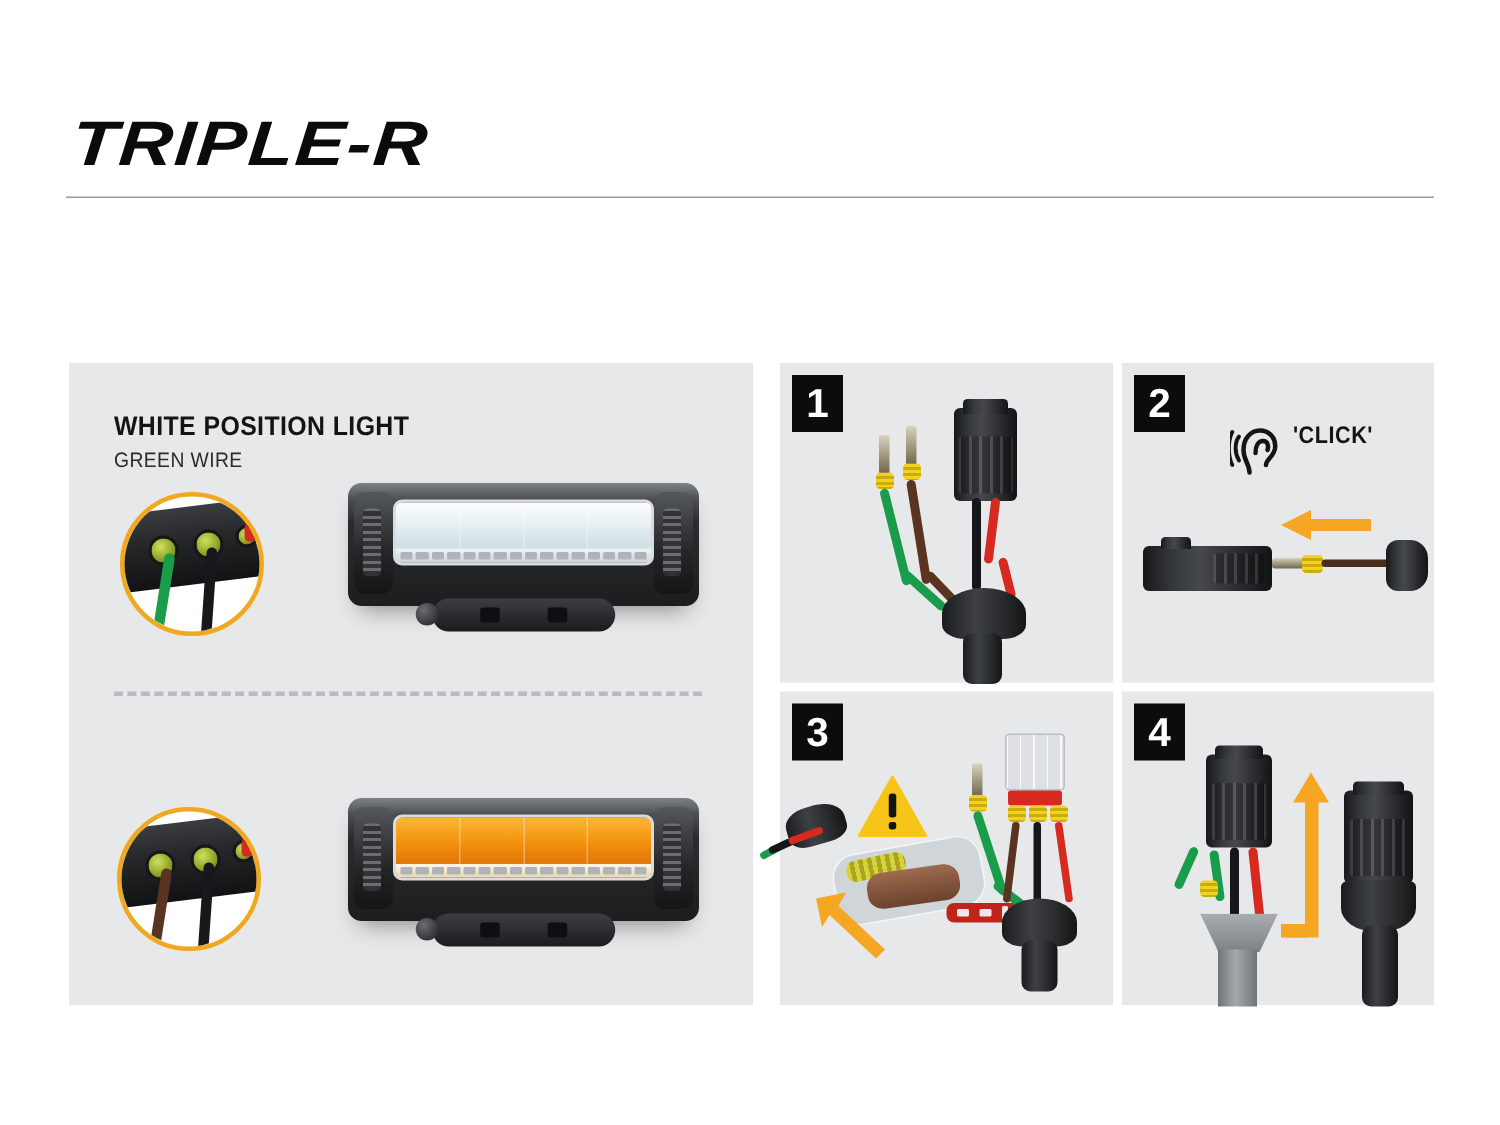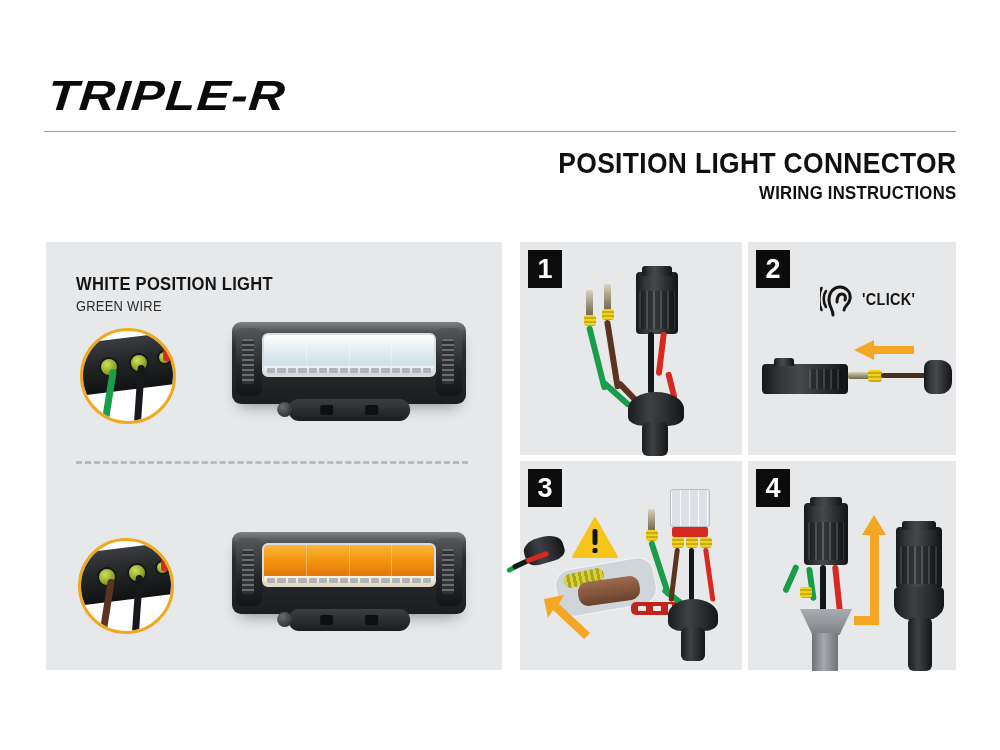--- a/index.html
+++ b/index.html
@@ -182,39 +182,35 @@
     background: linear-gradient(180deg,#d8d2bf,#9d957c 55%,#6e684f);
     border-radius:2px;
   }
   .term-seal {
     position:absolute; width:12px; height:11px; border-radius:3px;
     background: repeating-linear-gradient(180deg,#f2d21c 0 2px,#c9ac10 2px 4px);
   }
 
   .arrow-orange { position: absolute; }
 
-  .ear-click { position:absolute; display:flex; align-items:center; gap:5px; }
+  .ear-click { position:absolute; display:flex; align-items:flex-start; gap:5px; }
   .click-text {
     font-family:"Liberation Sans Narrow","Liberation Sans",sans-serif;
     font-weight:700; font-size:16px; color:#141414; letter-spacing:.4px;
     transform: scaleX(.9);
   }
 </style>
 </head>
 <body>
 
 <div class="page">
 
   <div class="brand-logo">TRIPLE-R</div>
   <div class="header-rule"></div>
 
-  <div class="title-block">
-    <div class="title-main">POSITION LIGHT CONNECTOR</div>
-    <div class="title-sub">WIRING INSTRUCTIONS</div>
-  </div>
 
   <div class="panel" id="left-panel">
 
     <div class="lp-head" style="top:32px;">
       <div class="lp-title">WHITE POSITION LIGHT</div>
       <div class="lp-sub">GREEN WIRE</div>
     </div>
 
     <div class="callout" style="left:34px; top:86px;">
       <div class="co-body"></div>

